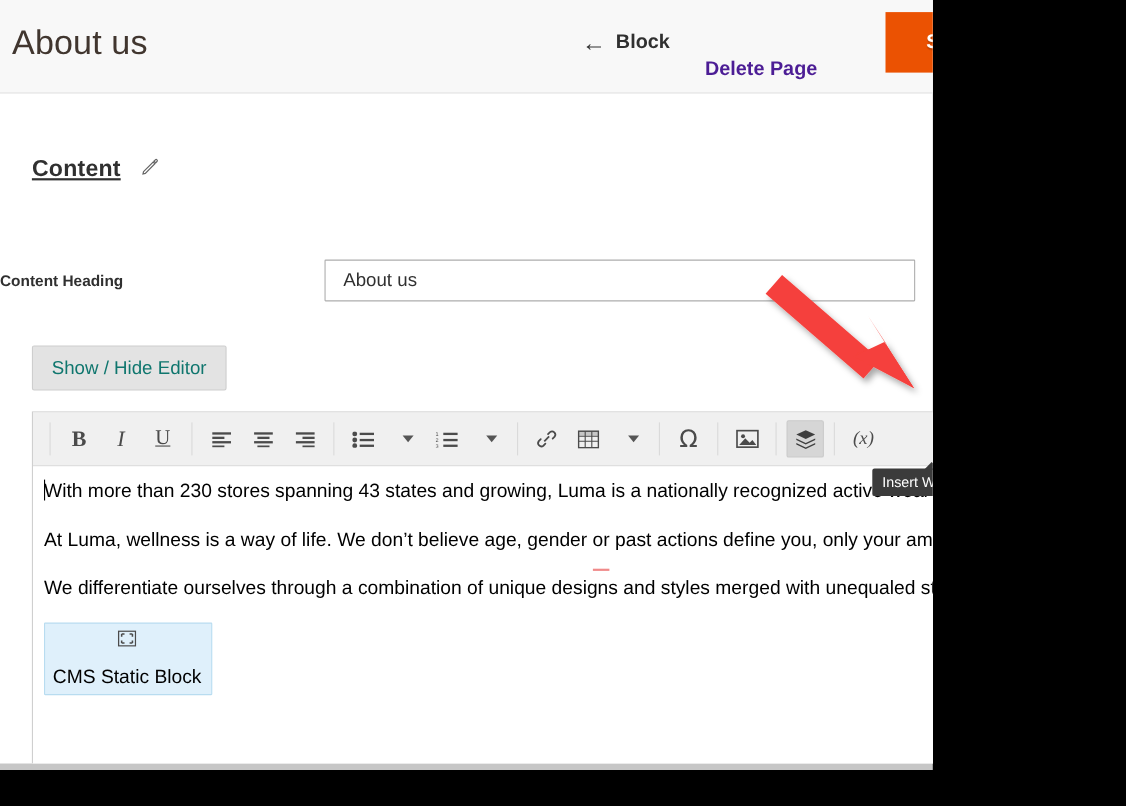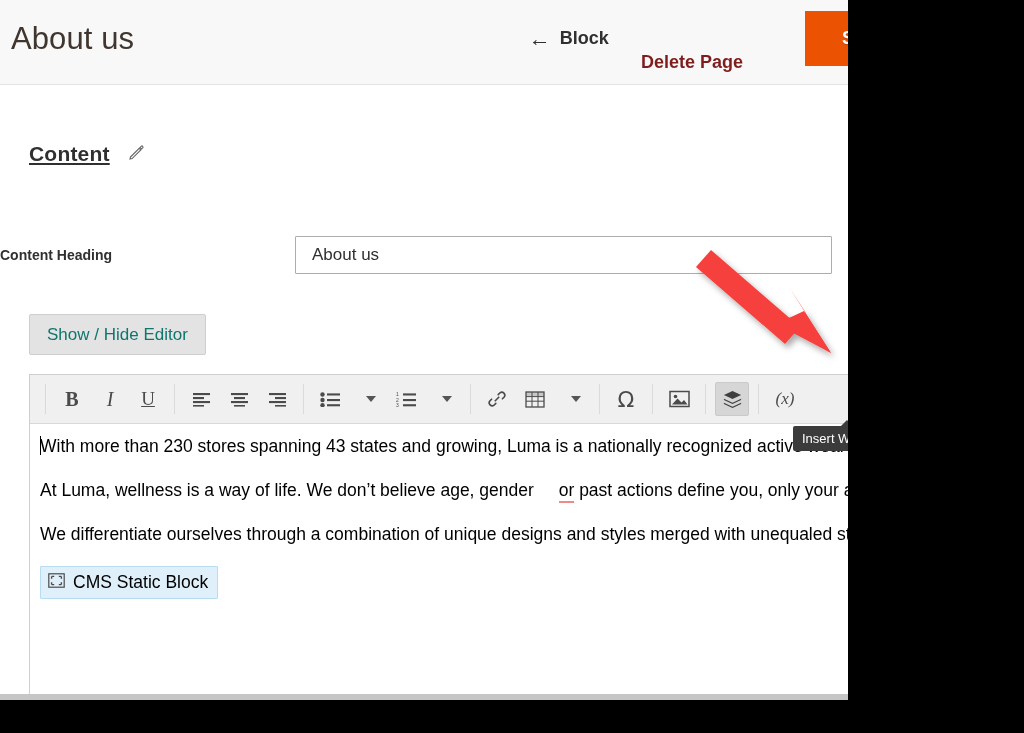--- a/index.html
+++ b/index.html
@@ -92,21 +92,21 @@
   }
   .back-arrow {
     font-size: 22px;
     line-height: 1;
     color: #303030;
     font-weight: normal;
   }
 
   .btn-delete {
     font-size: 18px;
-    color: #7f1d1d;
+    color: #4c1d95;
     font-weight: bold;
     background: transparent;
     border: 0;
     padding: 8px 18px;
     margin-right: 24px;
     cursor: pointer;
     font-family: "Liberation Sans", sans-serif;
     margin-top: 48px;
   }
 
@@ -307,34 +307,34 @@
   .caret-bar {
     display: inline-block;
     width: 1px;
     height: 19px;
     background: #000;
     vertical-align: -3px;
     margin-right: -1px;
   }
   .misspell {
     border-bottom: 2px solid #f08a8a;
-    padding-bottom: 1px;
-    margin-left: 20px;
+    padding-bottom: 17px;
   }
 
   .widget-chip {
     display: inline-flex;
     align-items: center;
     gap: 8px;
     background: #dff0fb;
     border: 1px solid #b8dcf0;
     padding: 3px 9px 3px 7px;
     font-size: 17.5px;
     color: #000;
     border-radius: 1px;
+    flex-direction: column;
   }
 
   
   .tooltip {
     position: absolute;
     left: 793px;
     top: 426px;
     background: #3b3b3b;
     color: #ffffff;
     font-size: 13px;

